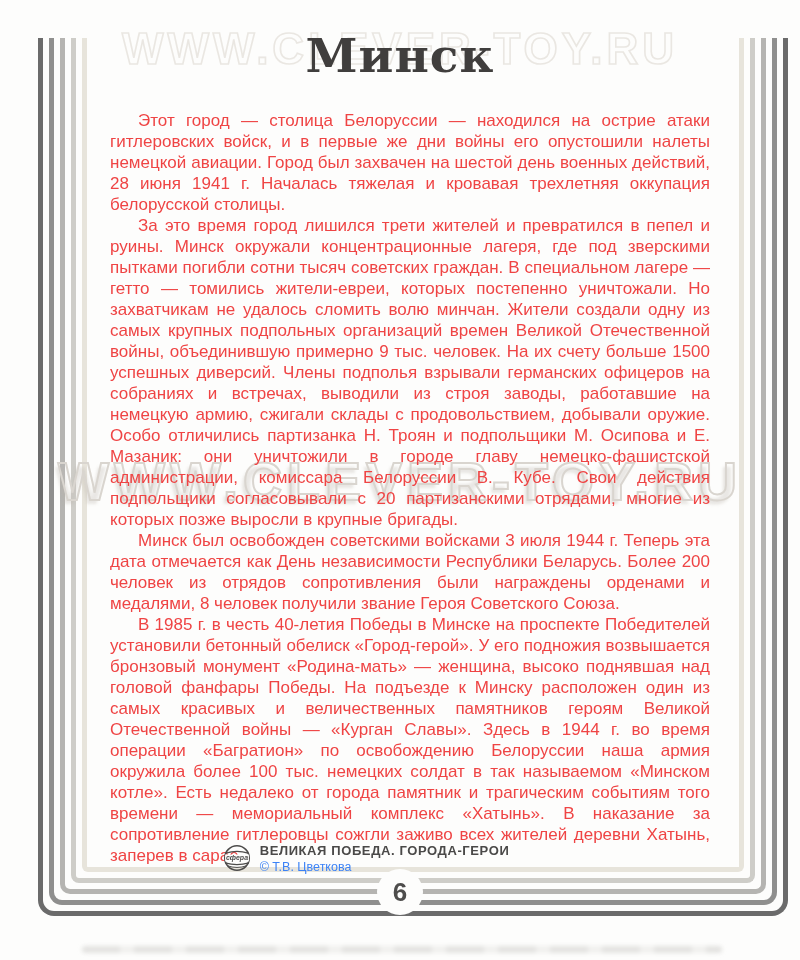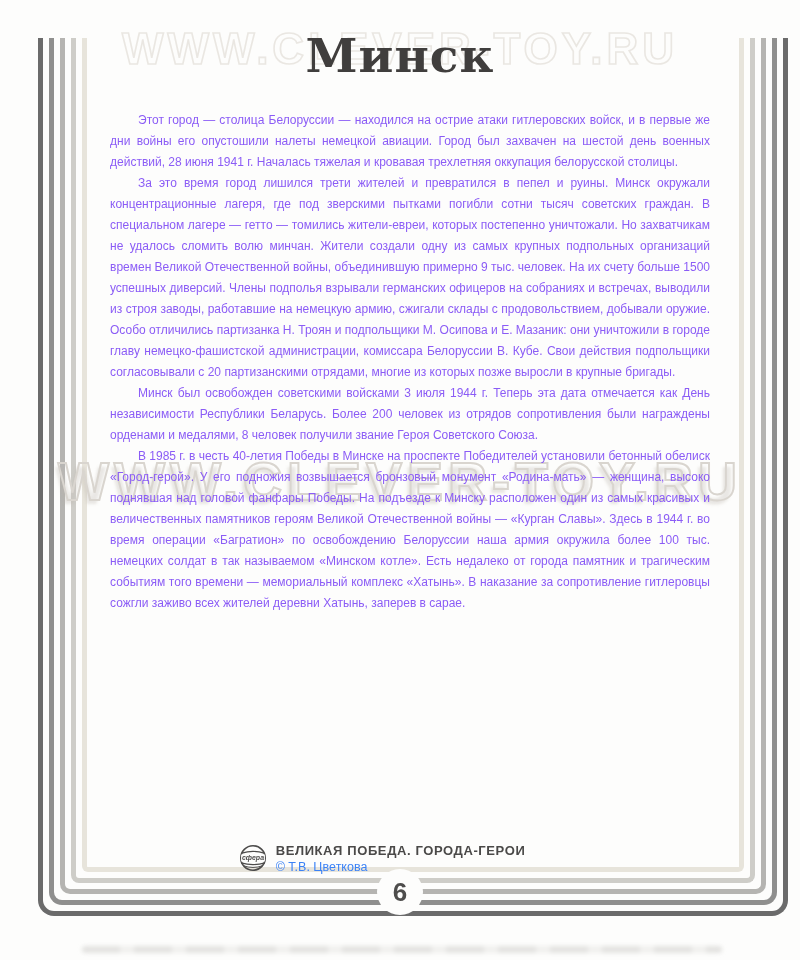--- a/index.html
+++ b/index.html
@@ -46,26 +46,26 @@
   }
   
   .content{
     position:absolute;left:110px;top:110px;width:600px;
     z-index:2;
   }
   .content p{
     margin:0;
     text-indent:28px;
     text-align:justify;
-    font-size:12px;line-height:21px;
-    color:#8b5cf6;
+    font-size:17px;line-height:21px;
+    color:#ef4444;
   }
   
   .footer{
-    position:absolute;left:16px;top:843px;width:732px;
+    position:absolute;left:0;top:843px;width:732px;
     display:flex;justify-content:center;align-items:flex-start;gap:9px;
     z-index:2;
   }
   .logo{width:28px;height:28px;flex:0 0 auto;margin-top:1px;}
   .footer-text{display:flex;flex-direction:column;gap:2px;}
   .series-title{
     font-size:13px;font-weight:bold;letter-spacing:0.6px;color:#4a4948;
   }
   .copyright{font-size:12.5px;color:#3b82f6;}
   

